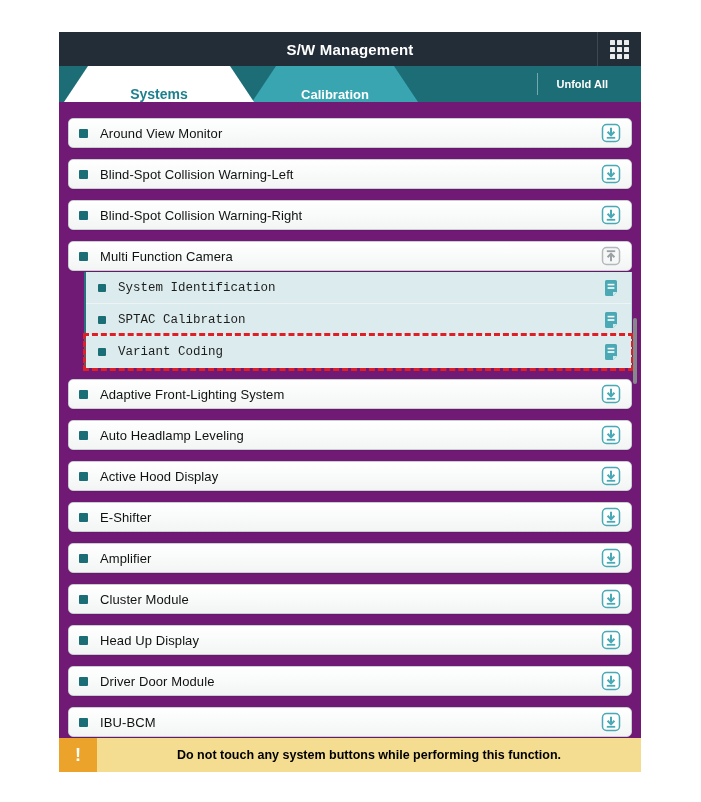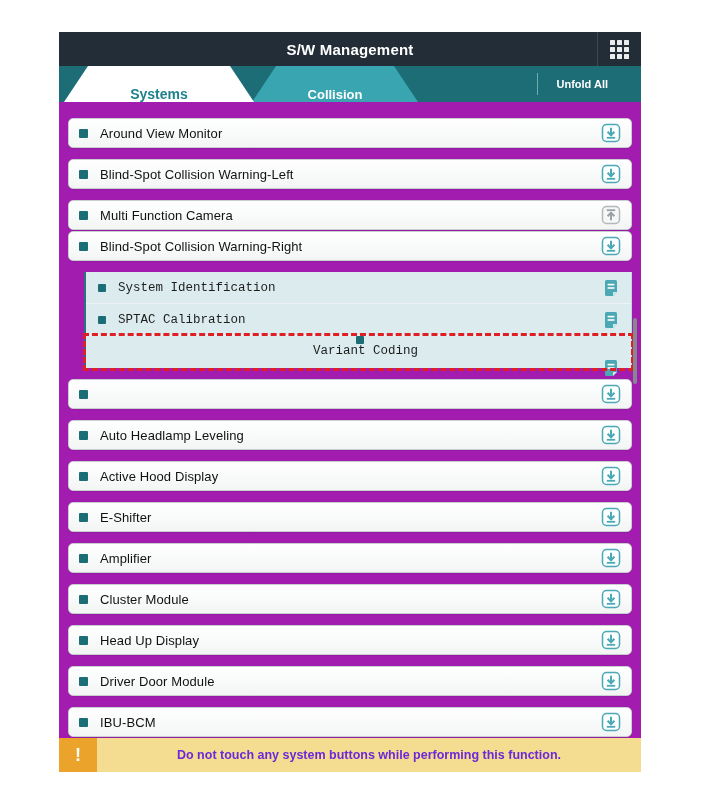--- a/index.html
+++ b/index.html
@@ -18,44 +18,44 @@
   .tab { position:absolute; top:0; height:36px; display:flex; align-items:flex-end; justify-content:center; font-weight:bold; cursor:pointer; }
   .tab-systems { left:5px; width:190px; background:#ffffff; color:#1e808e; font-size:14px;
     clip-path:polygon(24px 0, calc(100% - 24px) 0, 100% 100%, 0 100%); z-index:2; }
   .tab-components { left:193px; width:166px; background:#39a5b1; color:#ffffff; font-size:13px;
     clip-path:polygon(24px 0, calc(100% - 24px) 0, 100% 100%, 0 100%); z-index:1; }
   .unfold-wrap { position:absolute; right:15px; top:0; height:36px; display:flex; align-items:center; }
   .unfold-sep { width:1px; height:22px; background:rgba(255,255,255,.4); }
   .unfold-btn { color:#ffffff; font-size:11px; font-weight:bold; padding:0 18px; cursor:pointer; }
 
   
-  .content { position:relative; height:636px; background:#a21caf; overflow:hidden; padding:16px 9px 0 9px; }
+  .content { position:relative; height:636px; background:#701a75; overflow:hidden; padding:16px 9px 0 9px; }
   .row { position:relative; height:30px; margin-bottom:11px; display:flex; align-items:center; padding:0 10px;
     background:linear-gradient(#ffffff, #f3f5f5); border:1px solid #c9ced1; border-radius:5px;
     box-shadow:0 1px 1px rgba(0,0,0,.07); cursor:pointer; }
   .row-mfc { margin-bottom:1px; }
   .bullet { width:9px; height:9px; background:#1c6e76; border-radius:1px; flex:0 0 auto; }
   .row-label { margin-left:12px; font-size:13px; color:#111111; font-weight:500; letter-spacing:.1px; }
   .row-icon { margin-left:auto; width:20px; height:20px; flex:0 0 auto; }
 
   
   .sub-block { margin:0 0 11px 16px; border-left:2px solid #27727c; border-right:1px solid #bcd9dc; background:#dcecee;font-family:Liberation Mono, monospace; }
   .sub-row { height:32px; display:flex; align-items:center; padding:0 10px 0 12px; border-bottom:1px solid #eef4f5; cursor:pointer; }
   .sub-row:last-child { border-bottom:none; }
   .sub-row .bullet { width:8px; height:8px; }
   .sub-label { margin-left:12px; font-size:12.5px; color:#1d1d1d; font-weight:500; }
-  .sub-highlight { outline:3px dashed #df1f26; outline-offset:0px;flex-direction:column; }
+  .sub-highlight { outline:3px dashed #df1f26; outline-offset:0px; }
 
   .scroll-thumb { position:absolute; right:4px; top:216px; width:4px; height:66px; background:#85898c; border-radius:2px; cursor:pointer; }
 
   
   .warnbar { height:34px; background:#f4dd90; display:flex; align-items:stretch; }
   .warn-accent { width:38px; background:#eca32b; display:flex; align-items:center; justify-content:center;
     color:#ffffff; font-size:18px; font-weight:bold; }
-  .warn-text { flex:1; display:flex; align-items:center; justify-content:center; color:#6d28d9;
+  .warn-text { flex:1; display:flex; align-items:center; justify-content:center; color:#000000;
     font-size:12.5px; font-weight:bold; }
 </style>
 </head>
 <body>
 
 <svg width="0" height="0" style="position:absolute">
   <defs>
     <g id="dl-icon">
       <rect x="1.5" y="1.5" width="17" height="17" rx="4" fill="#fdfefe" stroke="#4aa9b5" stroke-width="1.5"></rect>
       <line x1="10" y1="4.8" x2="10" y2="11.6" stroke="#4aa9b5" stroke-width="2"></line>
@@ -94,21 +94,21 @@
           <span></span>
       </div>
     </div>
   </div>
 
   <div class="tabbar">
     <div class="tab tab-systems">
       <span>Systems</span>
     </div>
     <div class="tab tab-components">
-      <span>Collision</span>
+      <span>Calibration</span>
     </div>
     <div class="unfold-wrap">
       <div class="unfold-sep"></div>
       <div class="unfold-btn">Unfold All</div>
     </div>
   </div>
 
   <div class="content">
 
     <div class="row">
@@ -120,33 +120,33 @@
     </div>
 
     <div class="row">
       <span class="bullet"></span>
       <span class="row-label">Blind-Spot Collision Warning-Left</span>
       <svg class="row-icon" viewBox="0 0 20 20">
           <use href="#dl-icon"></use>
         </svg>
     </div>
 
+    <div class="row">
+      <span class="bullet"></span>
+      <span class="row-label">Blind-Spot Collision Warning-Right</span>
+      <svg class="row-icon" viewBox="0 0 20 20">
+          <use href="#dl-icon"></use>
+        </svg>
+    </div>
+
     <div class="row row-mfc">
       <span class="bullet"></span>
       <span class="row-label">Multi Function Camera</span>
       <svg class="row-icon" viewBox="0 0 20 20">
           <use href="#up-icon"></use>
-        </svg>
-    </div>
-
-    <div class="row">
-      <span class="bullet"></span>
-      <span class="row-label">Blind-Spot Collision Warning-Right</span>
-      <svg class="row-icon" viewBox="0 0 20 20">
-          <use href="#dl-icon"></use>
         </svg>
     </div>
 
     <div class="sub-block">
       <div class="sub-row">
         <span class="bullet"></span>
         <span class="sub-label">System Identification</span>
         <svg class="row-icon" viewBox="0 0 20 20">
             <use href="#doc-icon"></use>
           </svg>
@@ -162,20 +162,21 @@
         <span class="bullet"></span>
         <span class="sub-label">Variant Coding</span>
         <svg class="row-icon" viewBox="0 0 20 20">
             <use href="#doc-icon"></use>
           </svg>
       </div>
     </div>
 
     <div class="row">
       <span class="bullet"></span>
+      <span class="row-label">Adaptive Front-Lighting System</span>
       <svg class="row-icon" viewBox="0 0 20 20">
           <use href="#dl-icon"></use>
         </svg>
     </div>
 
     <div class="row">
       <span class="bullet"></span>
       <span class="row-label">Auto Headlamp Leveling</span>
       <svg class="row-icon" viewBox="0 0 20 20">
           <use href="#dl-icon"></use>

